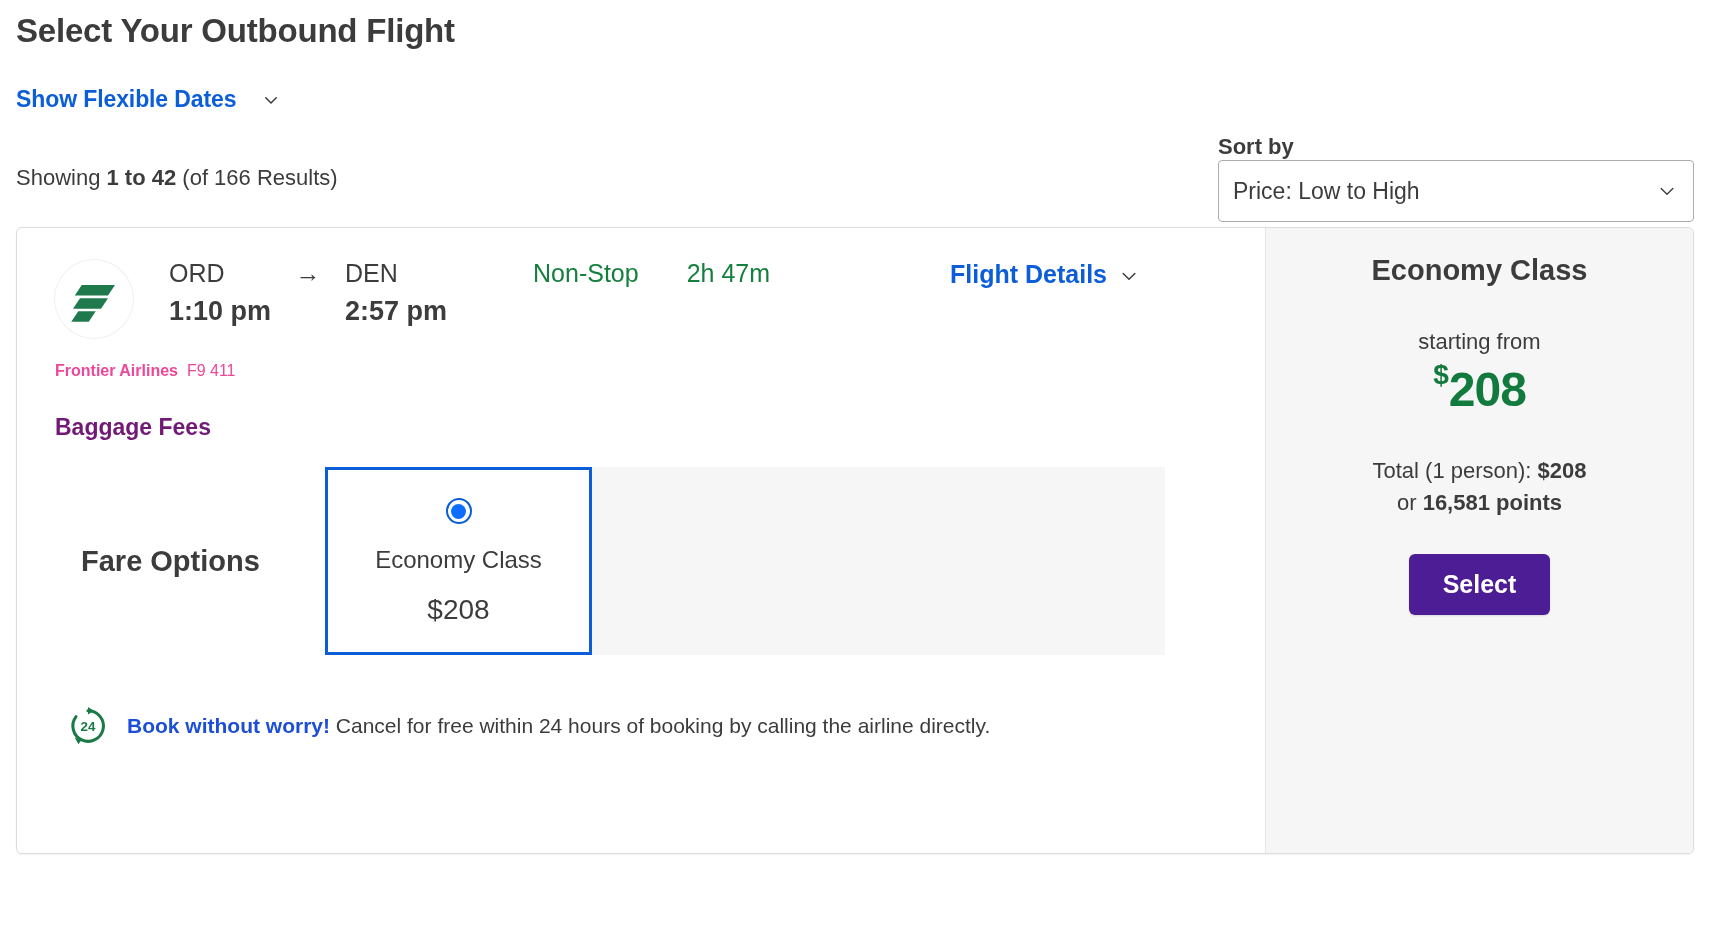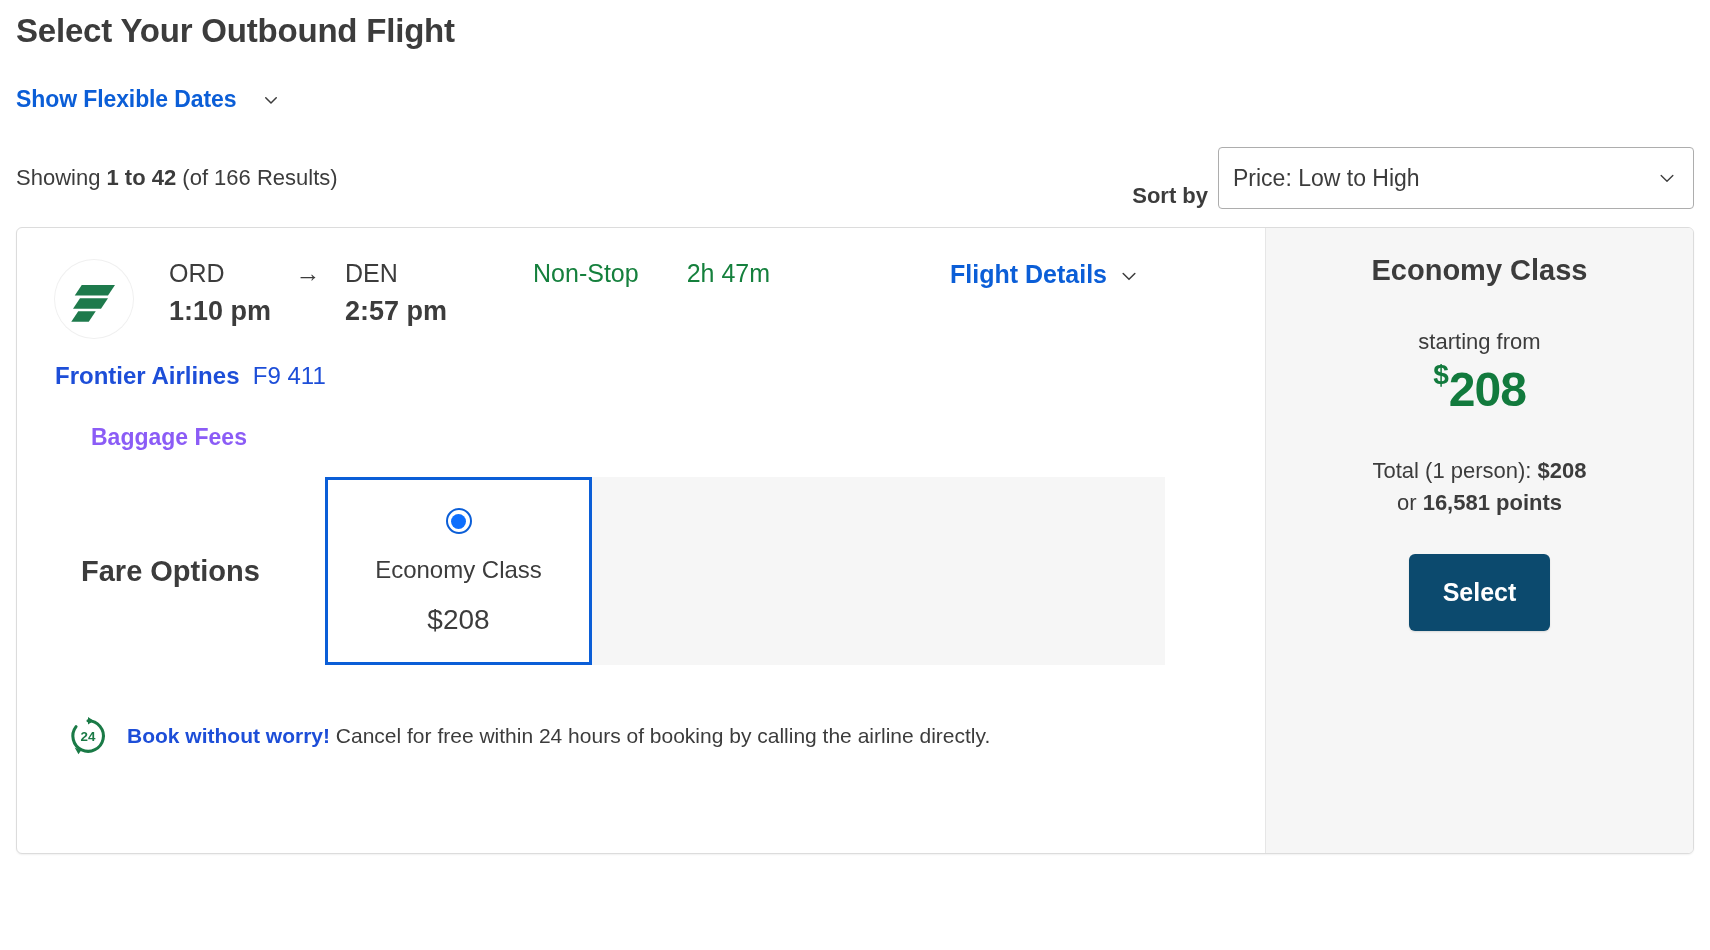--- a/index.html
+++ b/index.html
@@ -62,21 +62,22 @@
   .showing {
     font-size: 22px;
     color: #3c3c3c;
     white-space: pre;
   }
   .showing b { font-weight: bold; }
 
   .sort-wrap {
     margin-left: auto;
     display: flex;
-    align-items: flex-end;
+    align-items: flex-start;
+    flex-direction: column;
   }
   .sort-label {
     font-size: 22px;
     font-weight: bold;
     color: #3c3c3c;
     margin-right: 10px;
   }
   .sort-select {
     position: relative;
     width: 476px;
@@ -199,34 +200,33 @@
     cursor: pointer;
   }
   .details-link span.txt {
     font-size: 25px;
     font-weight: bold;
     color: #0b5ed7;
   }
 
   .airline-row {
     margin-top: 24px;
-    font-size: 24px;
-    color: #1d4ed8;
+    font-size: 16px;
+    color: #ec4899;
     white-space: pre;
   }
   .airline-row b { font-weight: bold; }
 
   .baggage-link {
     margin-top: 34px;
     font-size: 23px;
     font-weight: bold;
-    color: #8b5cf6;
+    color: #701a75;
     cursor: pointer;
     display: inline-block;
-    margin-left: 36px;
   }
 
   
   .fare-zone {
     margin-top: 26px;
     display: flex;
     align-items: stretch;
     height: 188px;
     position: relative;
   }
@@ -342,27 +342,27 @@
   .rp-points {
     margin-top: 6px;
     font-size: 22px;
     color: #3c3c3c;
     white-space: pre;
   }
   .rp-points b { font-weight: bold; }
   .select-btn {
     margin-top: 38px;
     display: inline-block;
-    background: #0c4a6e;
+    background: #4c1d95;
     color: #ffffff;
     font-size: 25px;
     font-weight: bold;
     border: none;
     border-radius: 6px;
-    padding: 24px 34px;
+    padding: 16px 34px;
     cursor: pointer;
     font-family: "Liberation Sans", sans-serif;
     box-shadow: 0 1px 2px rgba(0,0,0,0.12);
   }
 </style>
 </head>
 <body>
 
 <div class="page">
 

